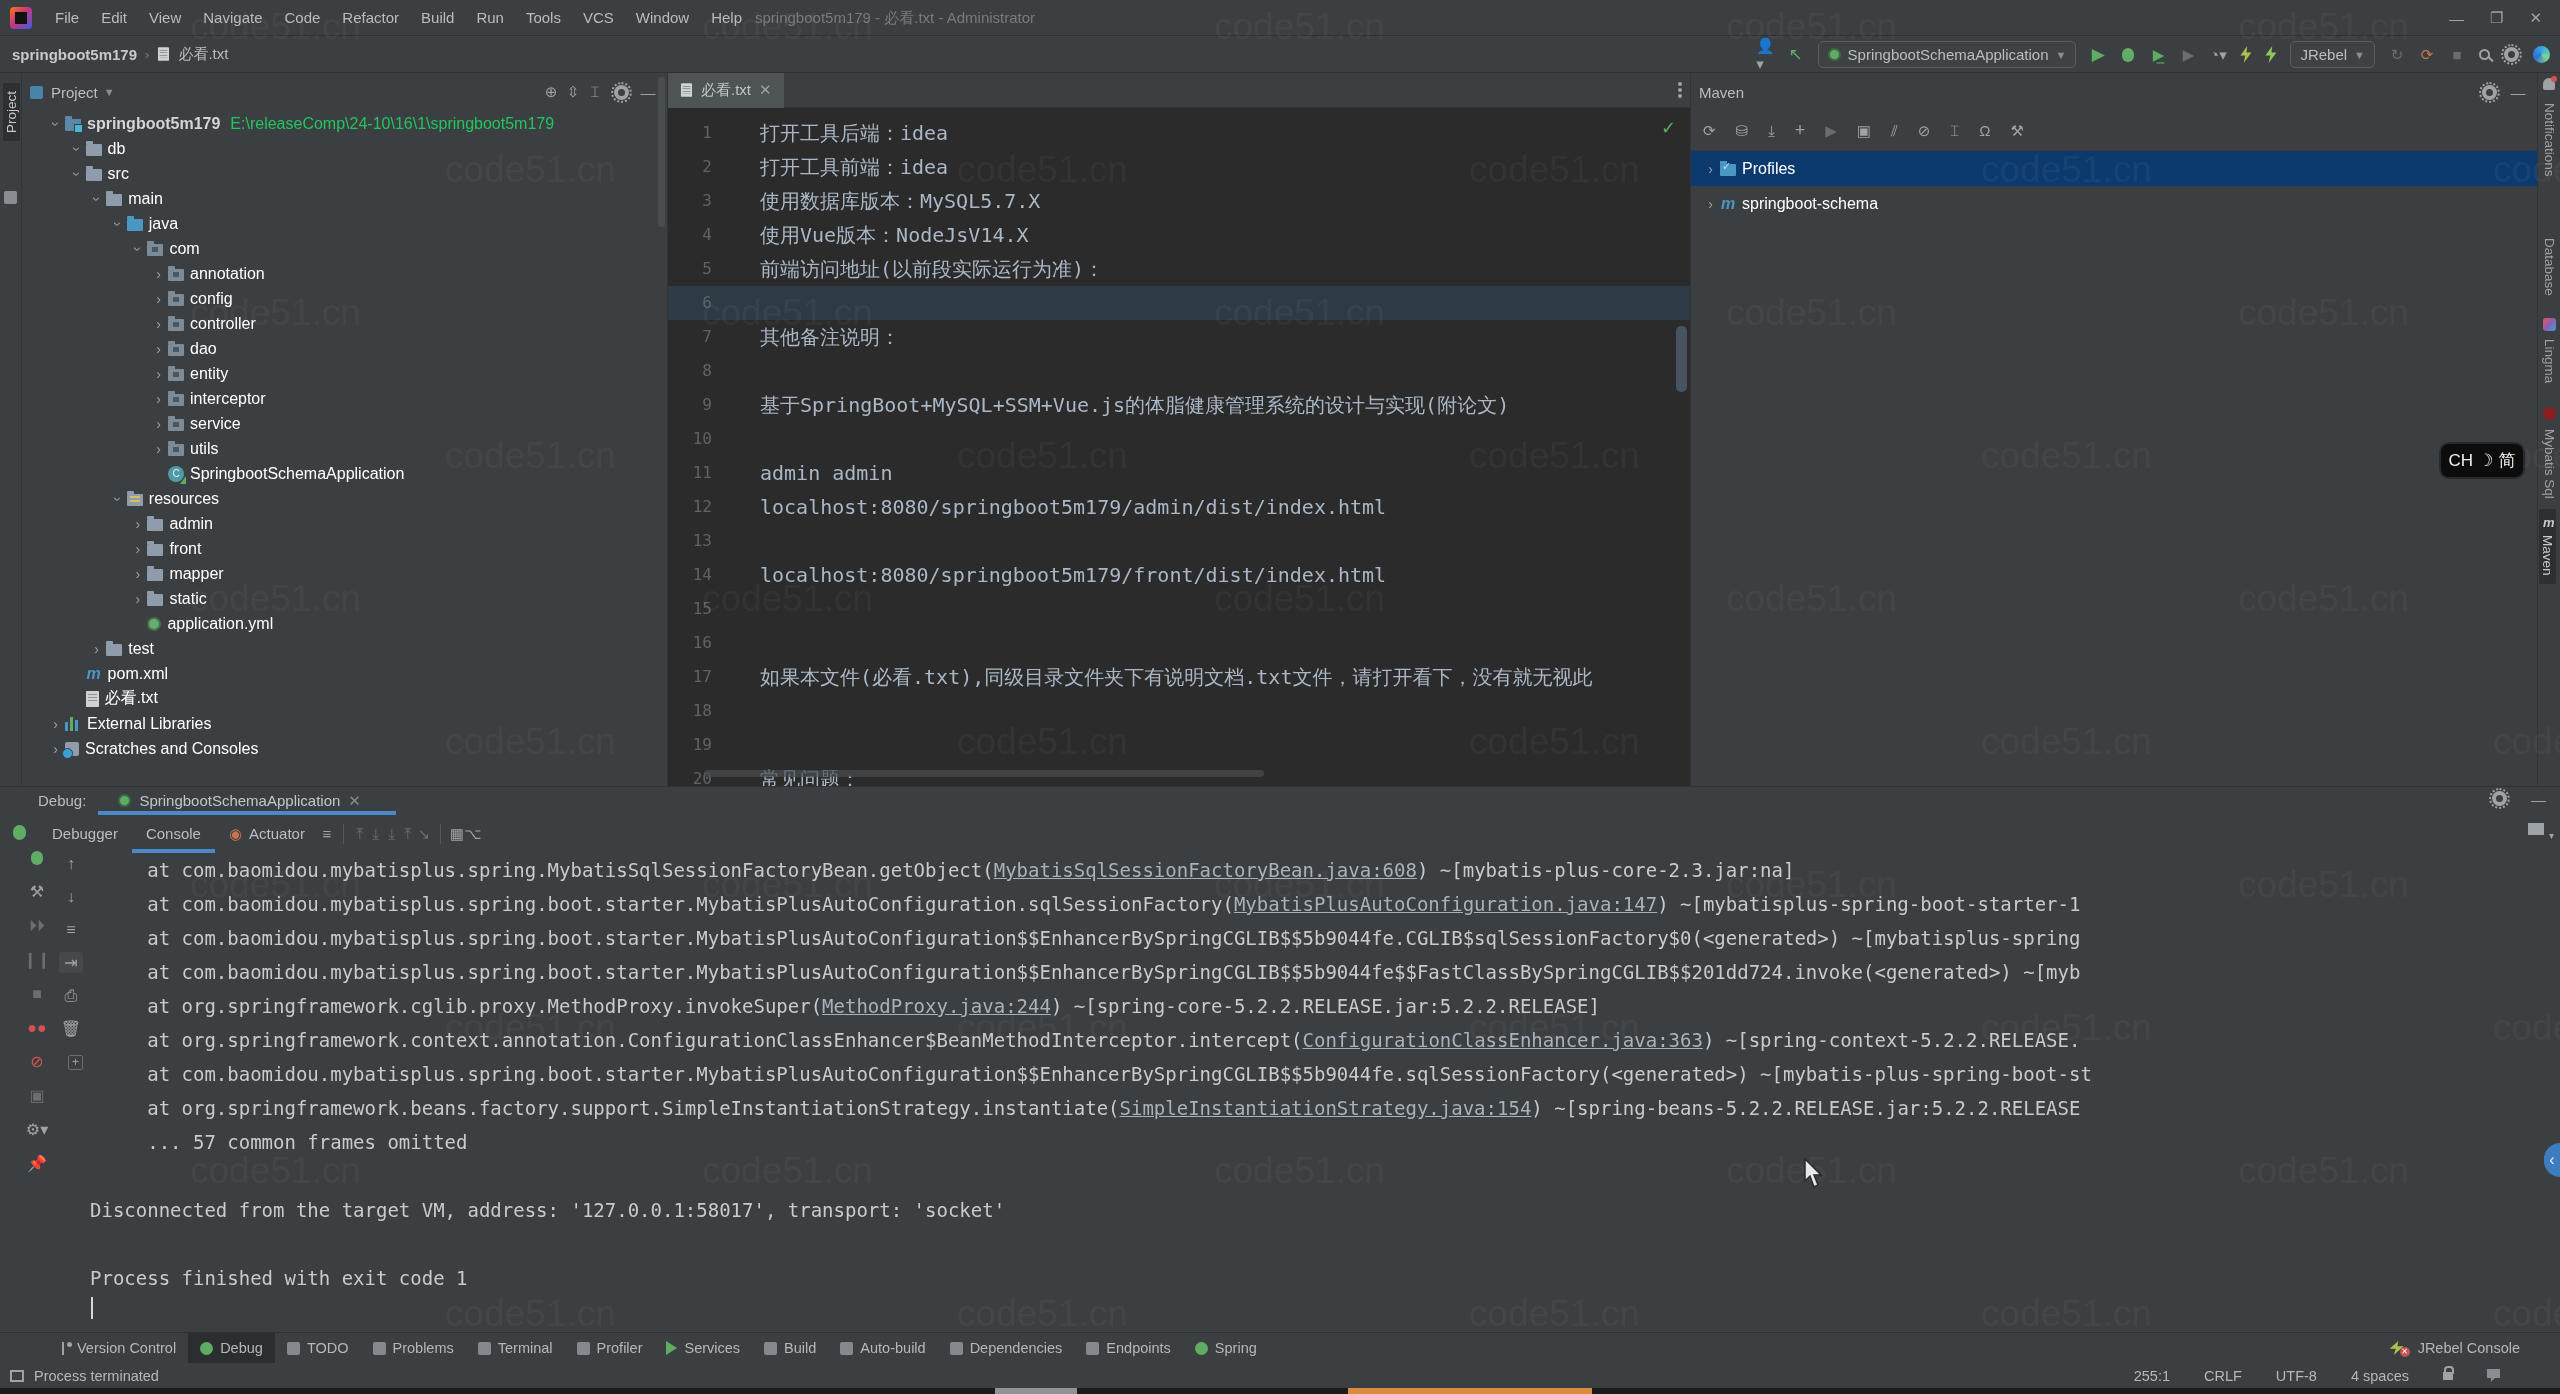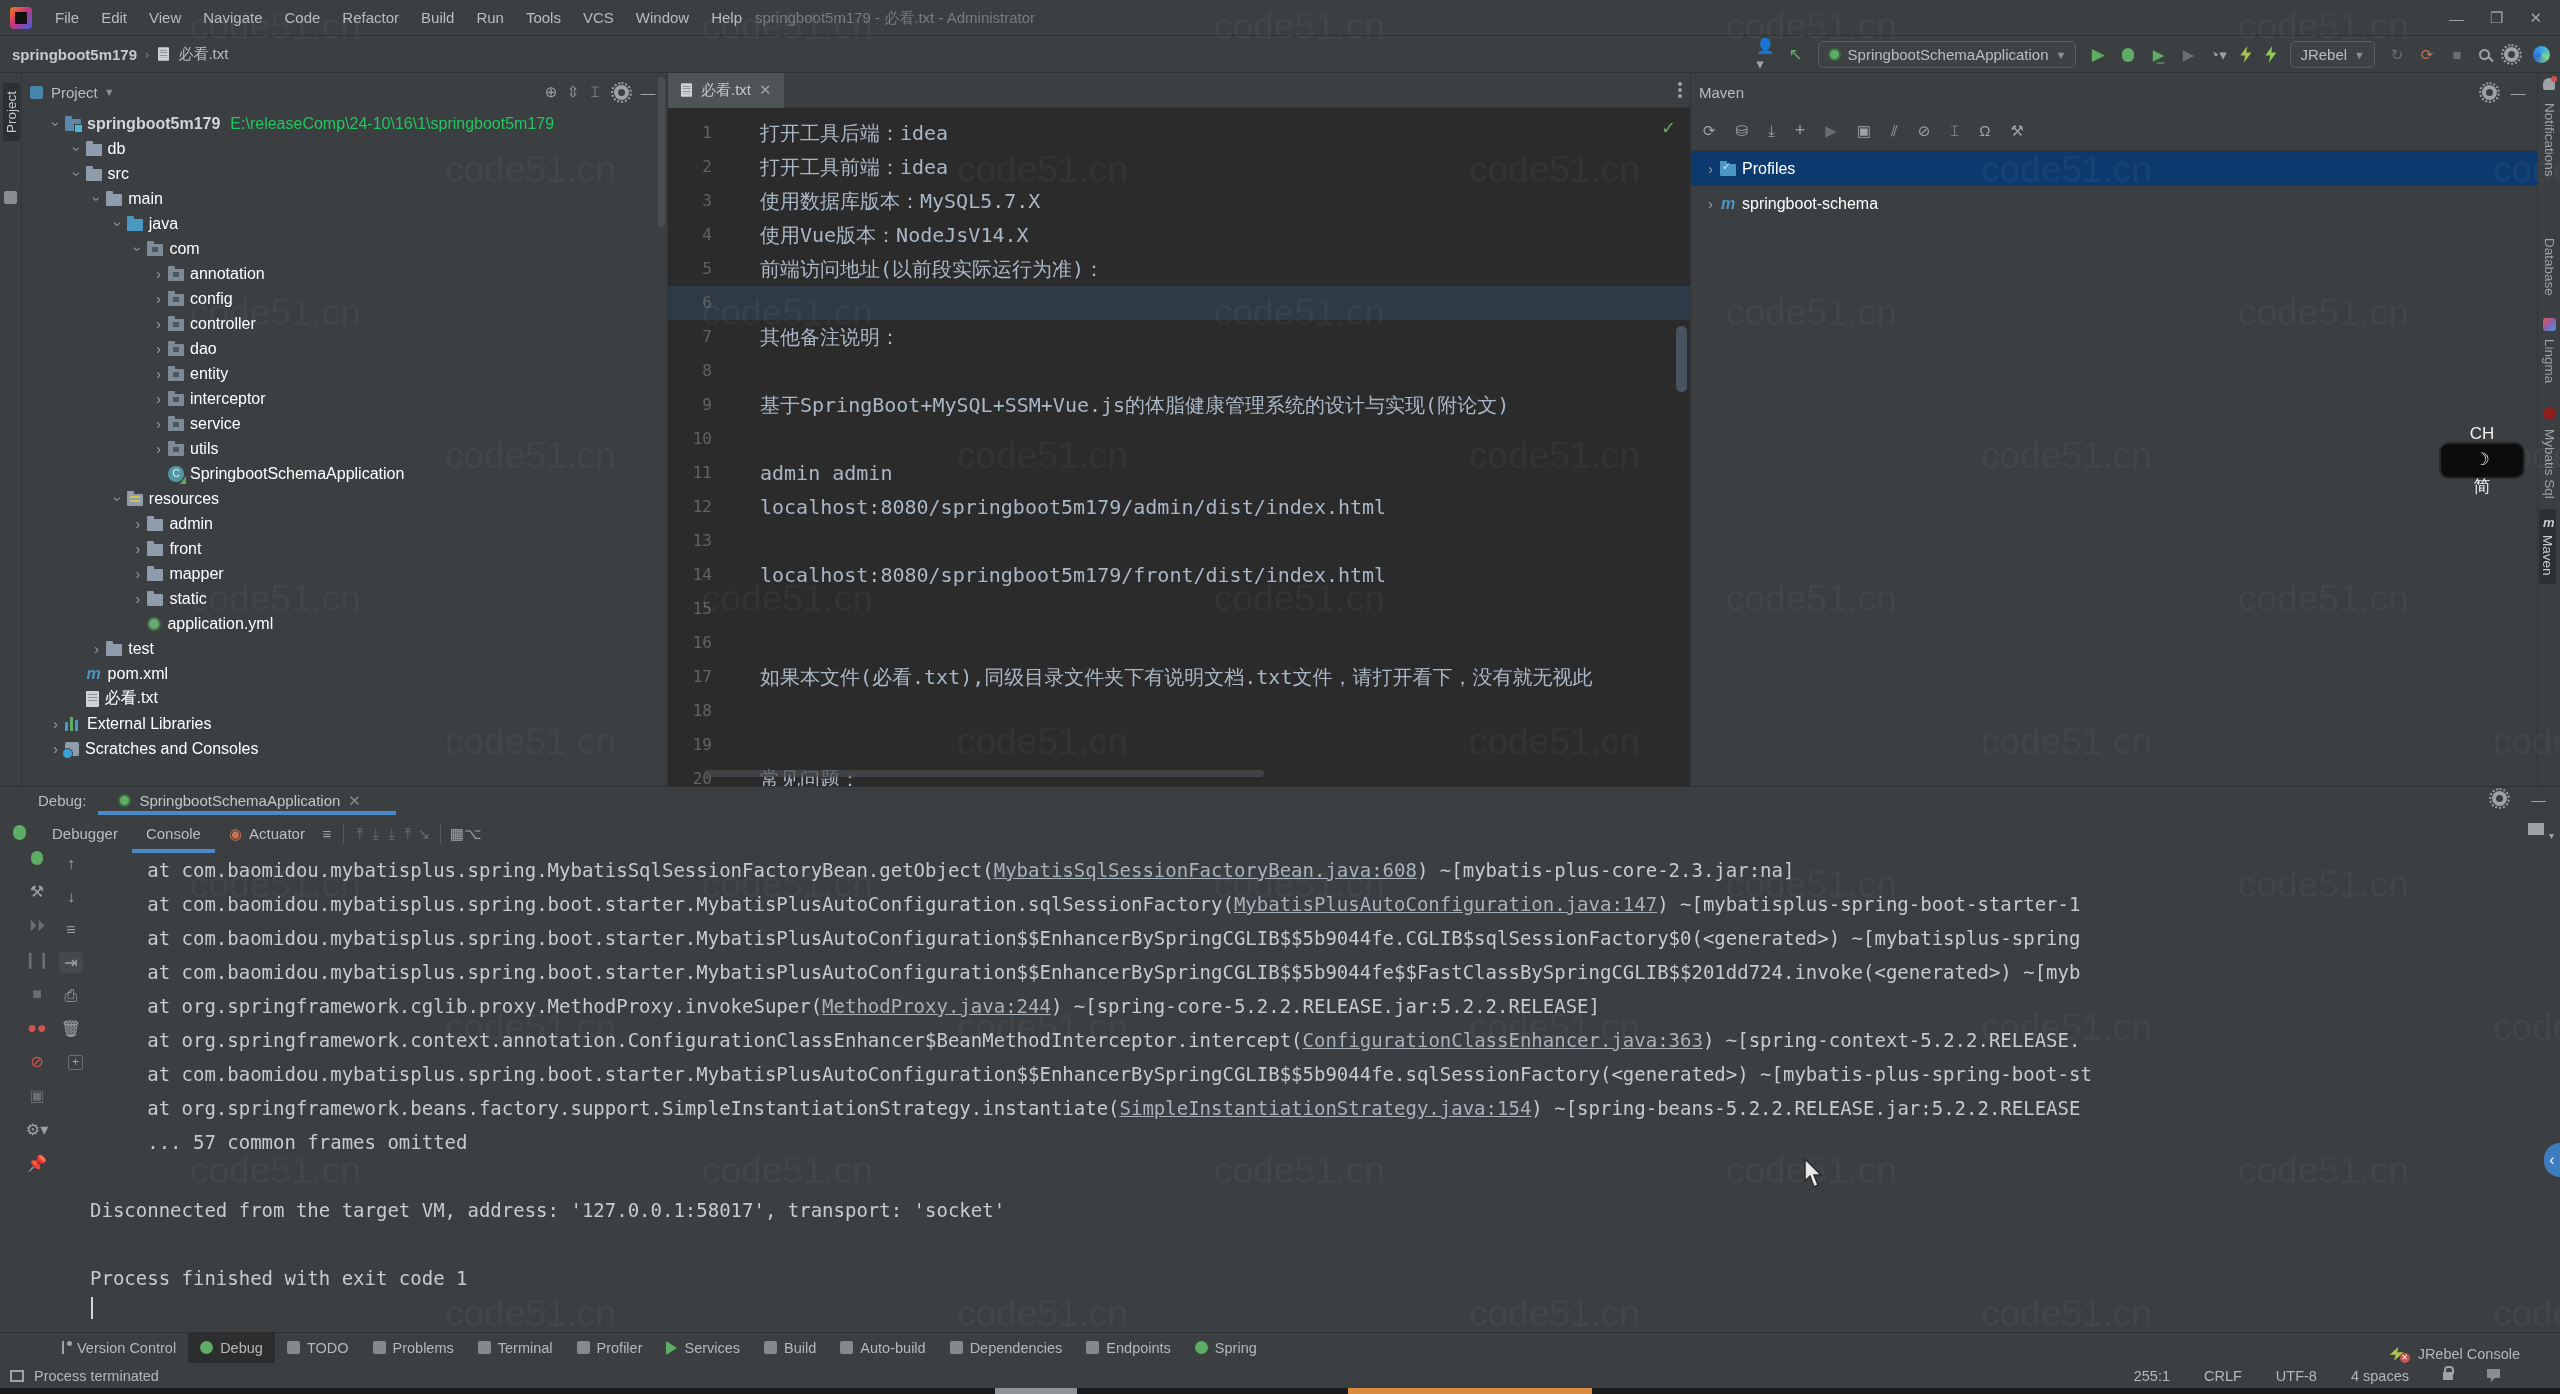--- a/index.html
+++ b/index.html
@@ -145,21 +145,21 @@
   .red { color:#d25252; }
   .fold-gutter { position:absolute; left:68px; top:268px; width:15px; height:15px; border:1px solid #6a6e71;
     color:#9da3a7; font-size:12px; line-height:13px; text-align:center; border-radius:2px; }
   #console-caret { position:absolute; left:91px; top:510px; width:2px; height:22px; background:#d4d7d9; }
   #debug-head-tools { position:absolute; right:14px; top:4px; display:flex; gap:24px; color:#9da3a7; }
   #layout-ic { position:absolute; right:16px; top:36px; width:16px; height:12px; background:#9da3a7; }
   #layout-ic::after { content:"▾"; position:absolute; right:-10px; bottom:-6px; font-size:10px; color:#9da3a7; }
 
   
   #bottom-bar { left:0; top:1332px; width:2560px; height:31px; background:#3c3f41; border-top:1px solid #2f3133;
-    display:flex; align-items:flex-end; font-size:14.5px; color:#b4b8ba; }
+    display:flex; align-items:center; font-size:14.5px; color:#b4b8ba; }
   .bb-item { display:flex; align-items:center; gap:7px; padding:0 12px; height:31px; }
   .bb-item.active { background:#2b2d2f; }
   .bb-ic { width:13px; height:13px; background:#9da3a7; border-radius:2px; opacity:.75; }
   .bb-ic.green { background:#5fad65; border-radius:50%; opacity:1; }
   .bb-ic.play { background:transparent; opacity:1; width:0; height:0; border-left:11px solid #5fad65;
     border-top:7px solid transparent; border-bottom:7px solid transparent; border-radius:0; }
   .bb-ic.branch { background:transparent; opacity:1; border-left:2px solid #9da3a7; border-radius:0; height:13px; width:8px; position:relative; }
   .bb-ic.branch::after { content:""; position:absolute; right:-2px; top:0; width:5px; height:5px; border-radius:50%; background:#9da3a7; }
   #bb-right { margin-left:auto; display:flex; align-items:center; gap:8px; padding-right:40px; }
   .jr-ic { width:14px; height:14px; background:#a9c24f; clip-path:polygon(62% 0,0 56%,44% 56%,30% 100%,100% 38%,55% 38%); position:relative; }
@@ -171,21 +171,21 @@
   .lockic { width:10px; height:8px; background:#9da3a7; position:relative; }
   .lockic::before { content:""; position:absolute; top:-6px; left:1px; width:6px; height:6px; border:2px solid #9da3a7; border-bottom:none; border-radius:4px 4px 0 0; }
   .hector { width:13px; height:13px; background:#9da3a7; clip-path:polygon(0 0,100% 0,100% 70%,60% 70%,30% 100%,30% 70%,0 70%); opacity:.8; }
   #taskbar-sliver { left:0; top:1388px; width:2560px; height:6px; background:#191b1c; }
   .sliver { position:absolute; top:0; height:6px; }
 
   
   #watermarks { left:0; top:0; width:2560px; height:1394px; pointer-events:none; z-index:50; }
   .wm { position:absolute; font-size:37px; color:rgba(210,220,230,0.05); font-family:"Liberation Sans", sans-serif; }
   #ime-badge { left:2441px; top:444px; width:82px; height:33px; background:#0c0c0c; border-radius:8px; z-index:60;
-    color:#f0f0f0; font-size:17px; display:flex; align-items:center; justify-content:center; gap:5px; box-shadow:0 0 0 2px rgba(0,0,0,.35);flex-direction:column; }
+    color:#f0f0f0; font-size:17px; display:flex; align-items:center; justify-content:center; gap:5px; box-shadow:0 0 0 2px rgba(0,0,0,.35); }
   #hide-bubble { left:2544px; top:1143px; width:16px; height:34px; background:#3e7cc0; border-radius:17px 0 0 17px; z-index:60;
     color:#e8f0f8; font-size:16px; display:flex; align-items:center; justify-content:center; }
   #cursor { left:1804px; top:1158px; z-index:70; }
 </style>
 </head>
 <body>
 
 <div id="app">
 
   <div id="titlebar" class="abs">

